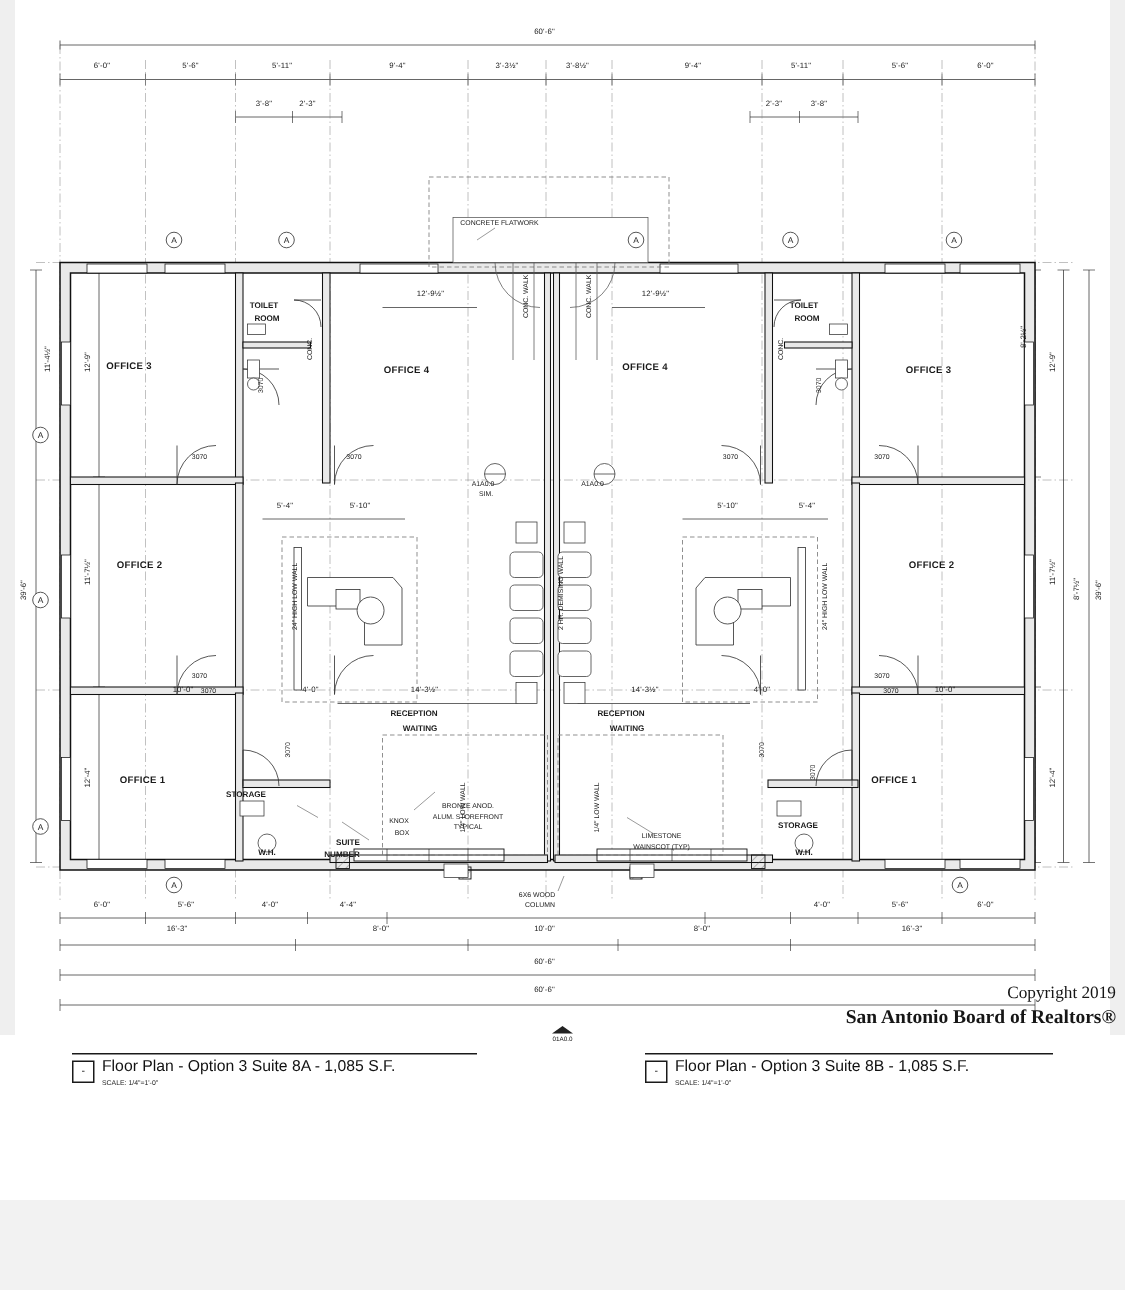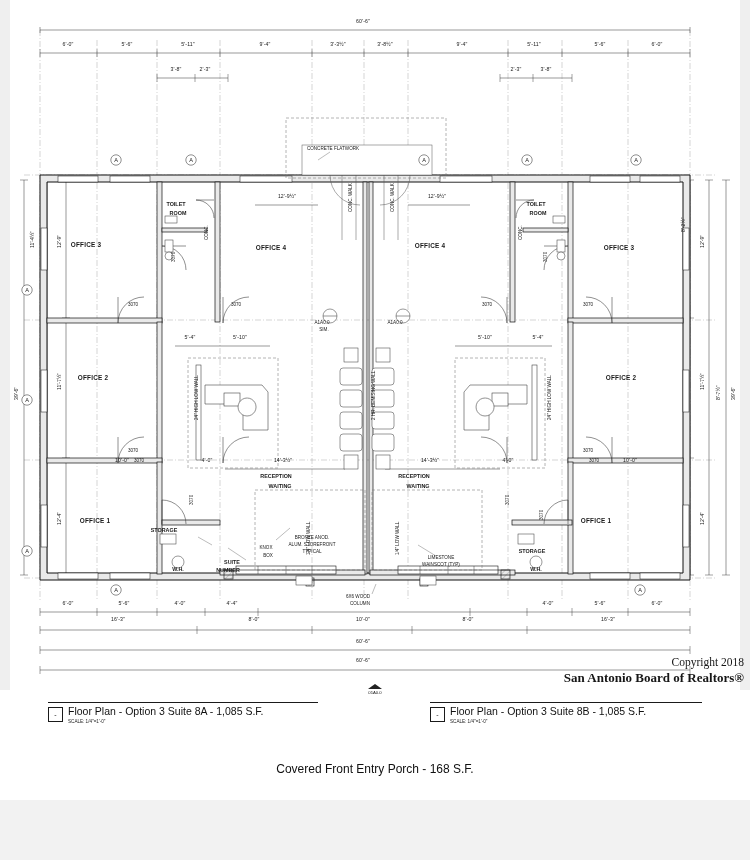--- a/index.html
+++ b/index.html
@@ -648,18 +648,17 @@
       <div class="tb-text">Floor Plan - Option 3  Suite 8B - 1,085 S.F.</div>
       <div class="tb-scale">SCALE: 1/4"=1'-0"</div>
     </div>
   </div>
 
   <div class="northmark" style="left:358px; top:684px; width:34px;">
     <div class="tri"></div>
     <div>01A0.0</div>
   </div>
 
-  <div class="porch-caption" style="top:762px;">Covered Front Entry Porch  - 168 S.F.</div>
 
   <div class="band" style="top:800px;height:60px;"></div>
-  <div class="wm wm1">Copyright 2018</div>
+  <div class="wm wm1">Copyright 2019</div>
   <div class="wm wm2">San Antonio Board of Realtors®</div>
 </div>
 
 </body></html>

